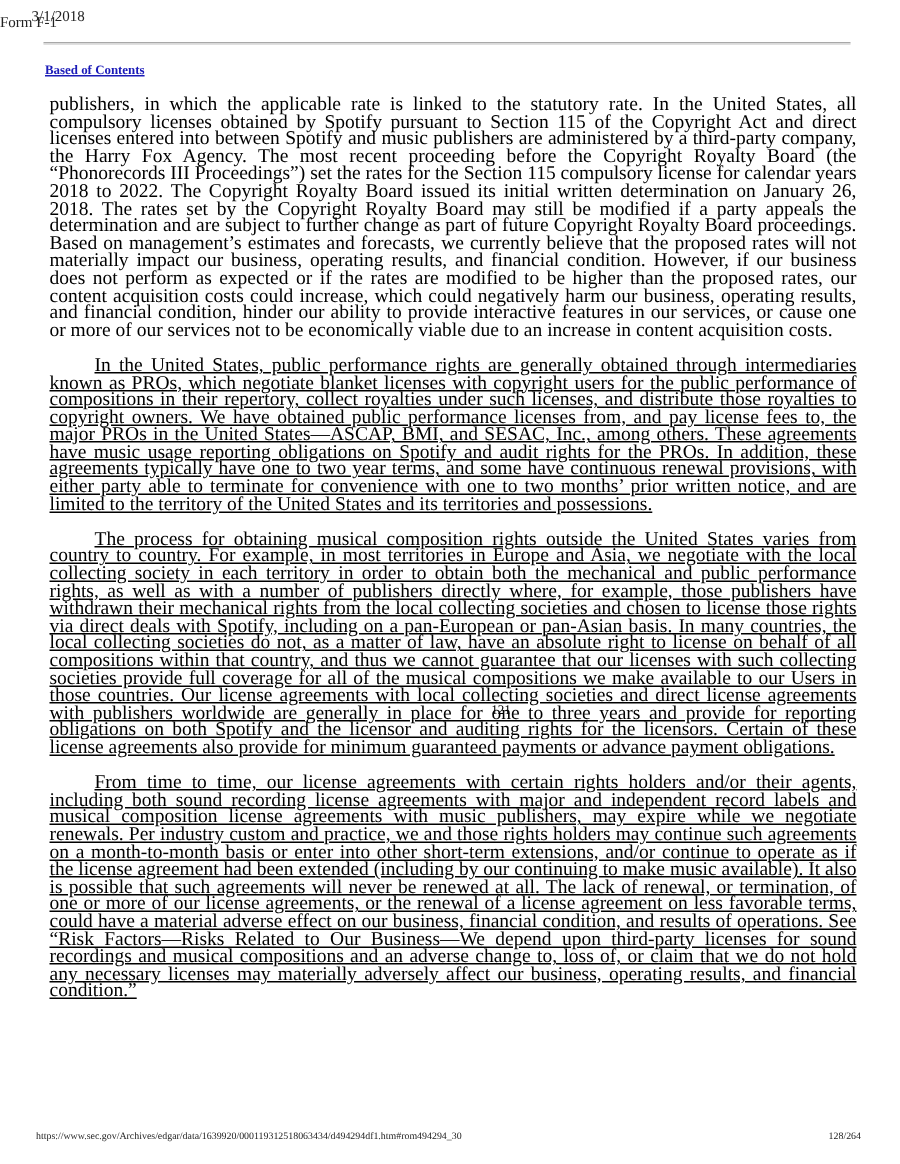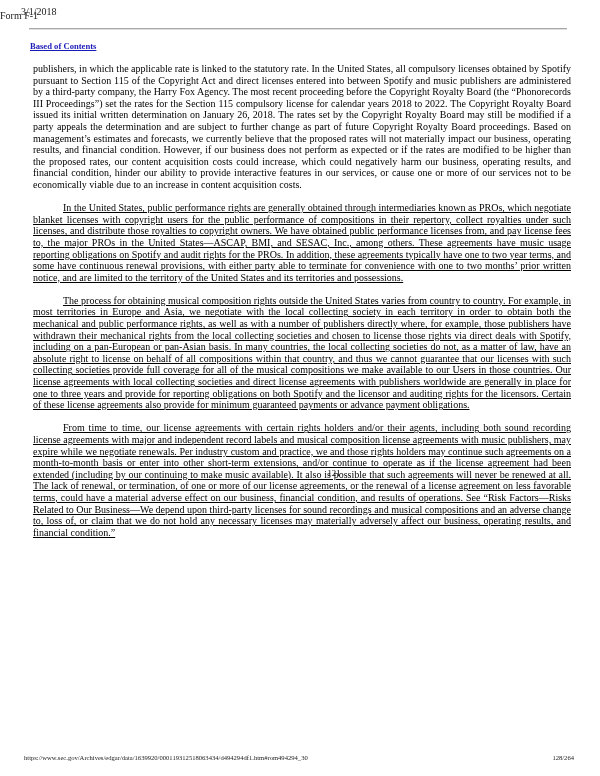--- a/index.html
+++ b/index.html
@@ -7,21 +7,21 @@
       width: 600px; height: 776px; position: relative; overflow: hidden;
       font-family: "Liberation Serif", serif; color: #000;
     }
     .hdr-date { position: absolute; left: 21px; top: 6px; font-size: 10px; color: #222; }
     .hdr-title { position: absolute; left: 0; width: 600px; top: 10px; font-size: 10px; color: #222; }
     .hdr-rule { position: absolute; left: 29px; top: 28px; width: 538px; height: 0; border-top: 1px solid #a8a8a8; border-bottom: 1px solid #e0e0e0; }
     .toc {
       position: absolute; left: 30px; top: 41px; font-size: 8.6px; font-weight: bold;
       color: #1a1ab8; text-decoration: underline;
     }
-    .content { position: absolute; left: 33px; top: 63px; width: 538px; font-size: 10px; line-height: 11.6px; }
+    .content { position: absolute; left: 33px; top: 63px; width: 538px; font-size: 13px; line-height: 11.6px; }
     .content p { margin: 0 0 11.6px 0; text-align: justify; }
     .content p.indent { text-indent: 30px; text-decoration: underline; }
     .page-num { position: absolute; left: 0; width: 600px; top: 468px; text-align: center; font-size: 8.75px; margin-left: 34px; }
     .ftr-url { position: absolute; left: 24px; top: 754px; font-size: 6.6px; color: #222; }
     .ftr-page { position: absolute; right: 26px; top: 754px; font-size: 6.6px; color: #222; }
   </style>
 </head>
 <body>
 
 <div class="hdr-date">3/1/2018</div>

